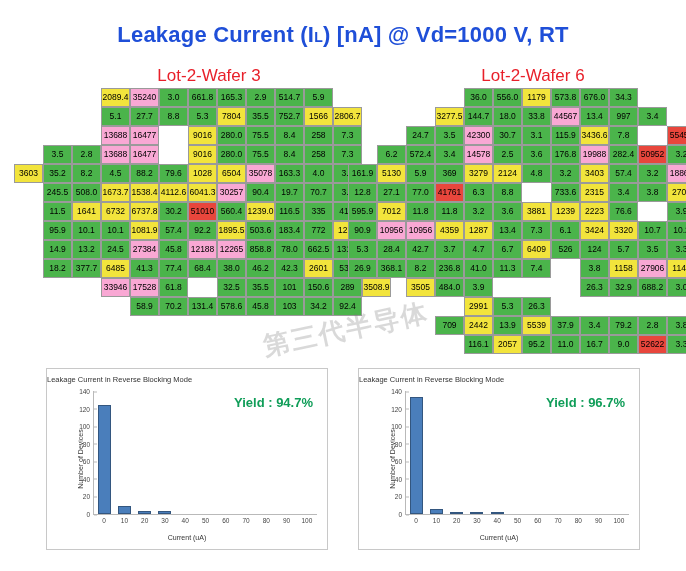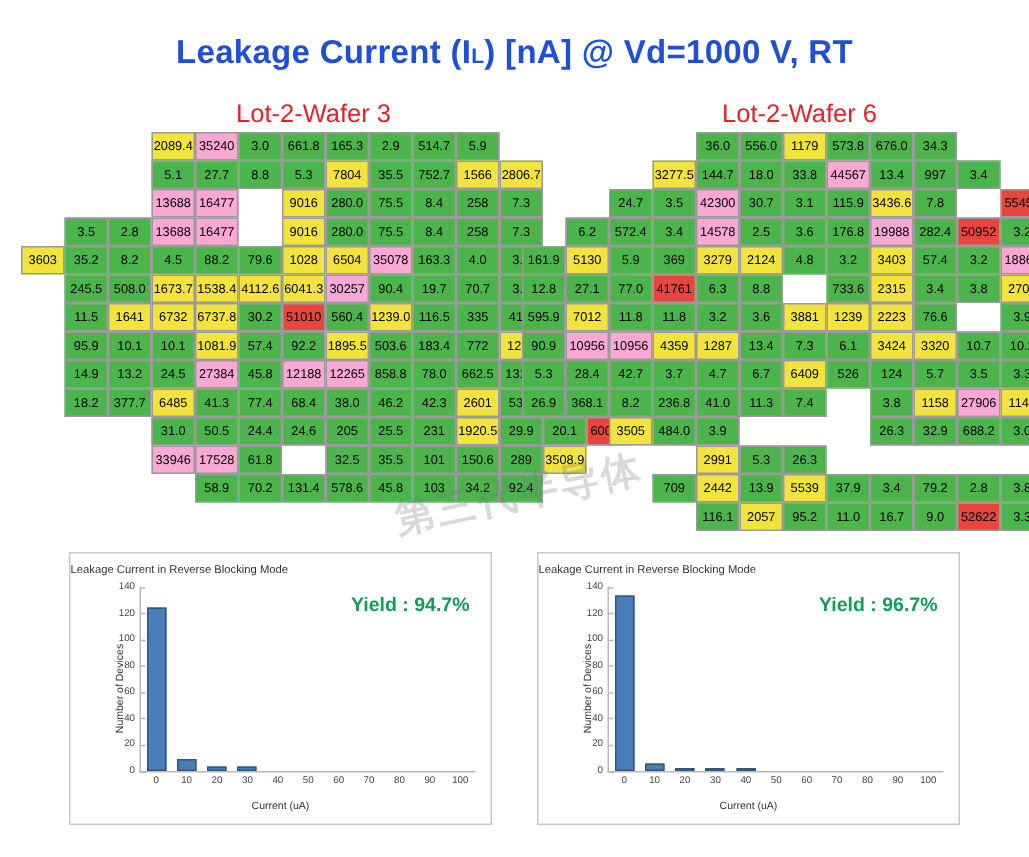--- a/index.html
+++ b/index.html
@@ -197,37 +197,20 @@
       <div class="cell y">2601</div>
       <div class="cell g">53.8</div>
       <div class="cell g">20.4</div>
       <div class="cell g">10.3</div>
       <div class="cell g">750.0</div>
     </div>
     <div class="wrow">
       <div class="cell blank"></div>
       <div class="cell blank"></div>
       <div class="cell blank"></div>
-      <div class="cell g">31.0</div>
-      <div class="cell g">50.5</div>
-      <div class="cell g">24.4</div>
-      <div class="cell g">24.6</div>
-      <div class="cell g">205</div>
-      <div class="cell g">25.5</div>
-      <div class="cell g">231</div>
-      <div class="cell y">1920.5</div>
-      <div class="cell g">29.9</div>
-      <div class="cell g">20.1</div>
-      <div class="cell r">60099</div>
-      <div class="cell blank"></div>
-    </div>
-    <div class="wrow">
-      <div class="cell blank"></div>
-      <div class="cell blank"></div>
-      <div class="cell blank"></div>
       <div class="cell o">33946</div>
       <div class="cell o">17528</div>
       <div class="cell g">61.8</div>
       <div class="cell blank"></div>
       <div class="cell g">32.5</div>
       <div class="cell g">35.5</div>
       <div class="cell g">101</div>
       <div class="cell g">150.6</div>
       <div class="cell g">289</div>
       <div class="cell y">3508.9</div>

